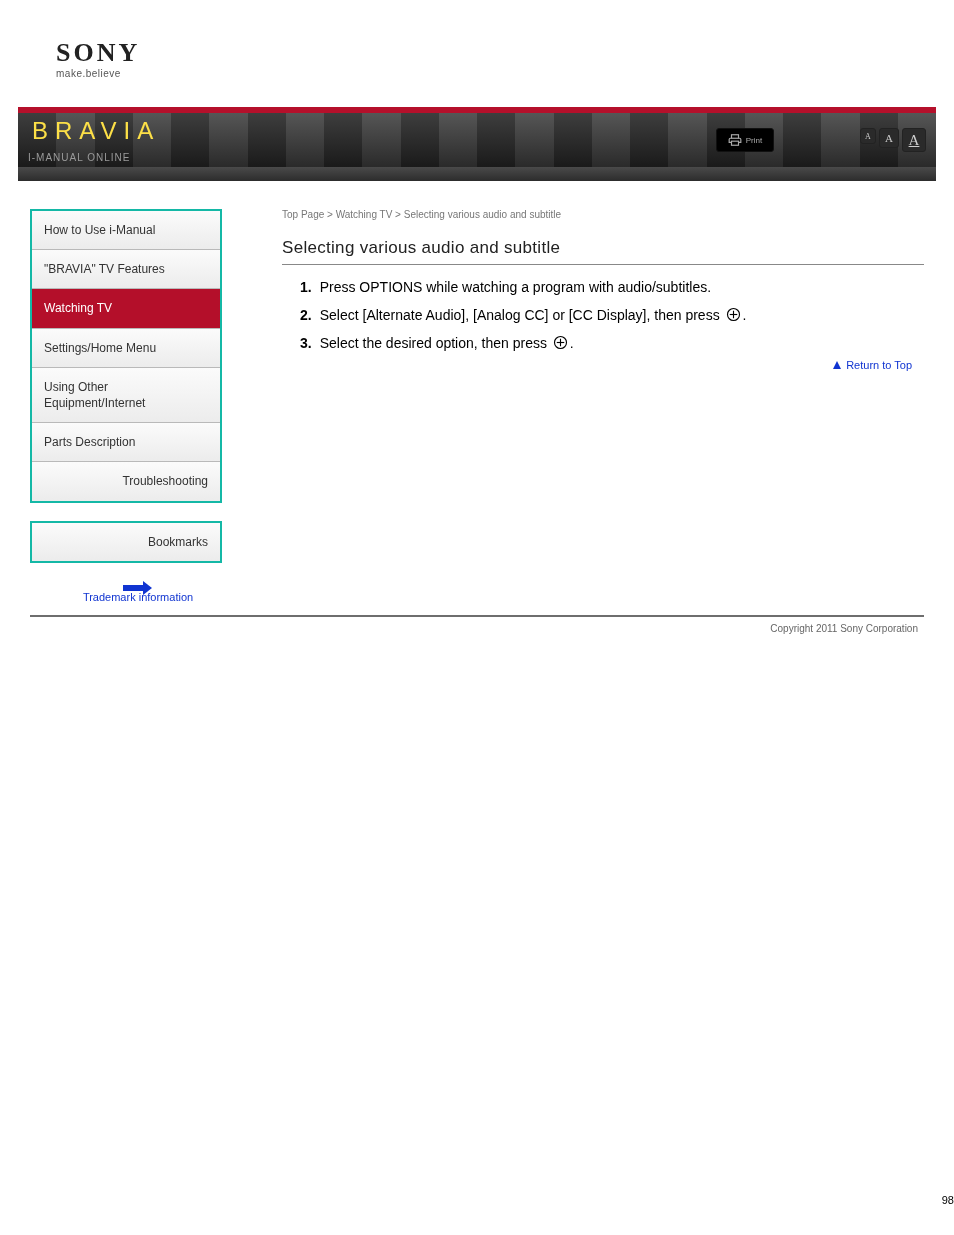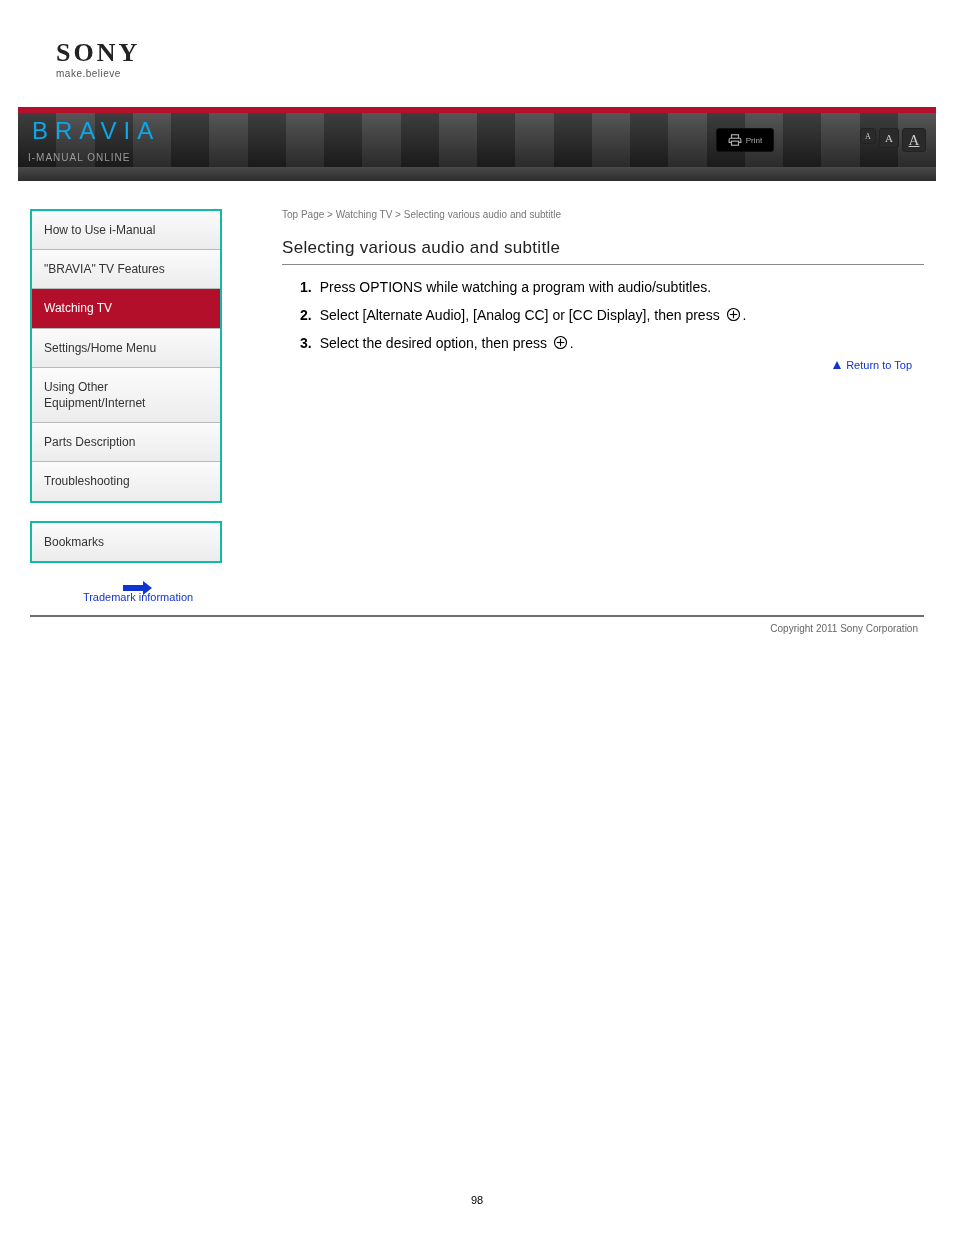--- a/index.html
+++ b/index.html
@@ -12,59 +12,59 @@
     .logo-tag  { font-size: 10px; color: #555; margin-top: 2px; letter-spacing: .5px; }
 
     
     .banner { margin: 0 18px; }
     .red-bar { height: 6px; background: #b5102b; }
     .stripe-row { position: relative; height: 54px; background: #1c1c1c; overflow: hidden; }
     .stripes { display: flex; height: 100%; }
     .stripe { flex: 1; }
     .stripe:nth-child(odd)  { background: linear-gradient(180deg,#3e3e3e 0%,#1a1a1a 100%); }
     .stripe:nth-child(even) { background: linear-gradient(180deg,#565656 0%,#2a2a2a 100%); }
-    .bravia { position: absolute; left: 14px; top: 4px; color: #0ea5e9; font-size: 24px; letter-spacing: 7px; font-weight: 300; }
+    .bravia { position: absolute; left: 14px; top: 4px; color: #fde047; font-size: 24px; letter-spacing: 7px; font-weight: 300; }
     .iguide { position: absolute; left: 10px; bottom: 4px; font-size: 10px; color: #9a9a9a; letter-spacing: 1px; text-transform: uppercase; }
     .ctrl-right { position: absolute; right: 10px; top: 50%; transform: translateY(-50%); display: flex; align-items: center; }
     .print-btn { width: 58px; height: 24px; border: 1px solid #111; border-radius: 3px; background: #000000; margin-right: 86px; display: flex; align-items: center; justify-content: center; font-size: 8px; color: #aaa; cursor: pointer; }
     .print-btn svg { flex-shrink: 0; }
     .font-size { display: flex; gap: 3px; }
     .fs { border: 1px solid #222; border-radius: 3px; background: #2a2a2a; color: #ccc; display: flex; align-items: center; justify-content: center; font-family: "Times New Roman",serif; cursor: pointer; }
     .fs-s { width: 16px; height: 16px; font-size: 8px; }
     .fs-m { width: 20px; height: 20px; font-size: 11px; }
     .fs-l { width: 24px; height: 24px; font-size: 15px; text-decoration: underline; }
     .bottom-strip { height: 14px; background: linear-gradient(180deg,#4a4a4a,#2c2c2c); }
 
     
     .cols { display: flex; padding: 28px 30px 0; }
     .sidebar { width: 192px; flex-shrink: 0; }
     .main    { flex: 1; padding-left: 60px; }
 
     
     .menu { border: 2px solid #14b8a6; margin-bottom: 18px; }
     .menu-item { border-bottom: 1px solid #b9b9b9; padding: 11px 12px; font-size: 12px; line-height: 1.35; color: #333; background: linear-gradient(180deg,#fbfbfb,#ececec); cursor: pointer; }
-    .menu-item:last-child { border-bottom: none; }
+    .menu-item:last-child { border-bottom: none; text-align: right; }
     .menu-item.active { background: #b40f2a; color: #fff; }
     .trademark { display: flex; align-items: center; font-size: 11px; color: #1034d1; padding: 4px 0 0 24px; cursor: pointer; flex-direction: column; }
     .trademark .arrow { width: 22px; height: 6px; background: #1034d1; position: relative; margin-right: 8px; }
     .trademark .arrow::after { content: ""; position: absolute; right: -7px; top: -4px; border-left: 9px solid #1034d1; border-top: 7px solid transparent; border-bottom: 7px solid transparent; }
 
     
     .crumb { font-size: 10px; color: #777; margin-bottom: 18px; }
     .title-row { font-size: 17px; font-weight: 400; letter-spacing: .3px; color: #222; padding-bottom: 4px; }
     .hr { border: none; border-top: 1px solid #888; margin: 2px 0 10px; }
     .steps { font-size: 14px; line-height: 1.85; padding-left: 18px; }
     .steps li { margin-bottom: 2px; }
     .steps .icon-inline { display: inline-block; width: 15px; height: 15px; vertical-align: -2px; margin: 0 2px; }
     .top-link { text-align: right; font-size: 11px; color: #1034d1; cursor: pointer; padding-right: 12px; }
     .top-link svg { vertical-align: -1px; margin-right: 4px; }
     .foot-hr { border: none; border-top: 2px solid #6e6e6e; margin: 12px 30px 0; }
     .copy { font-size: 10px; color: #666; text-align: right; padding: 6px 36px 0 0; }
 
-    .pagenum { text-align: center; font-size: 11px; margin-top: 560px; color: #000; }
+    .pagenum { text-align: right; font-size: 11px; margin-top: 560px; color: #000; }
   </style>
 </head>
 <body>
 
 <div class="page">
 
   <div class="logo-wrap">
     <div class="logo-sony">SONY</div>
     <div class="logo-tag">make.believe</div>
   </div>

